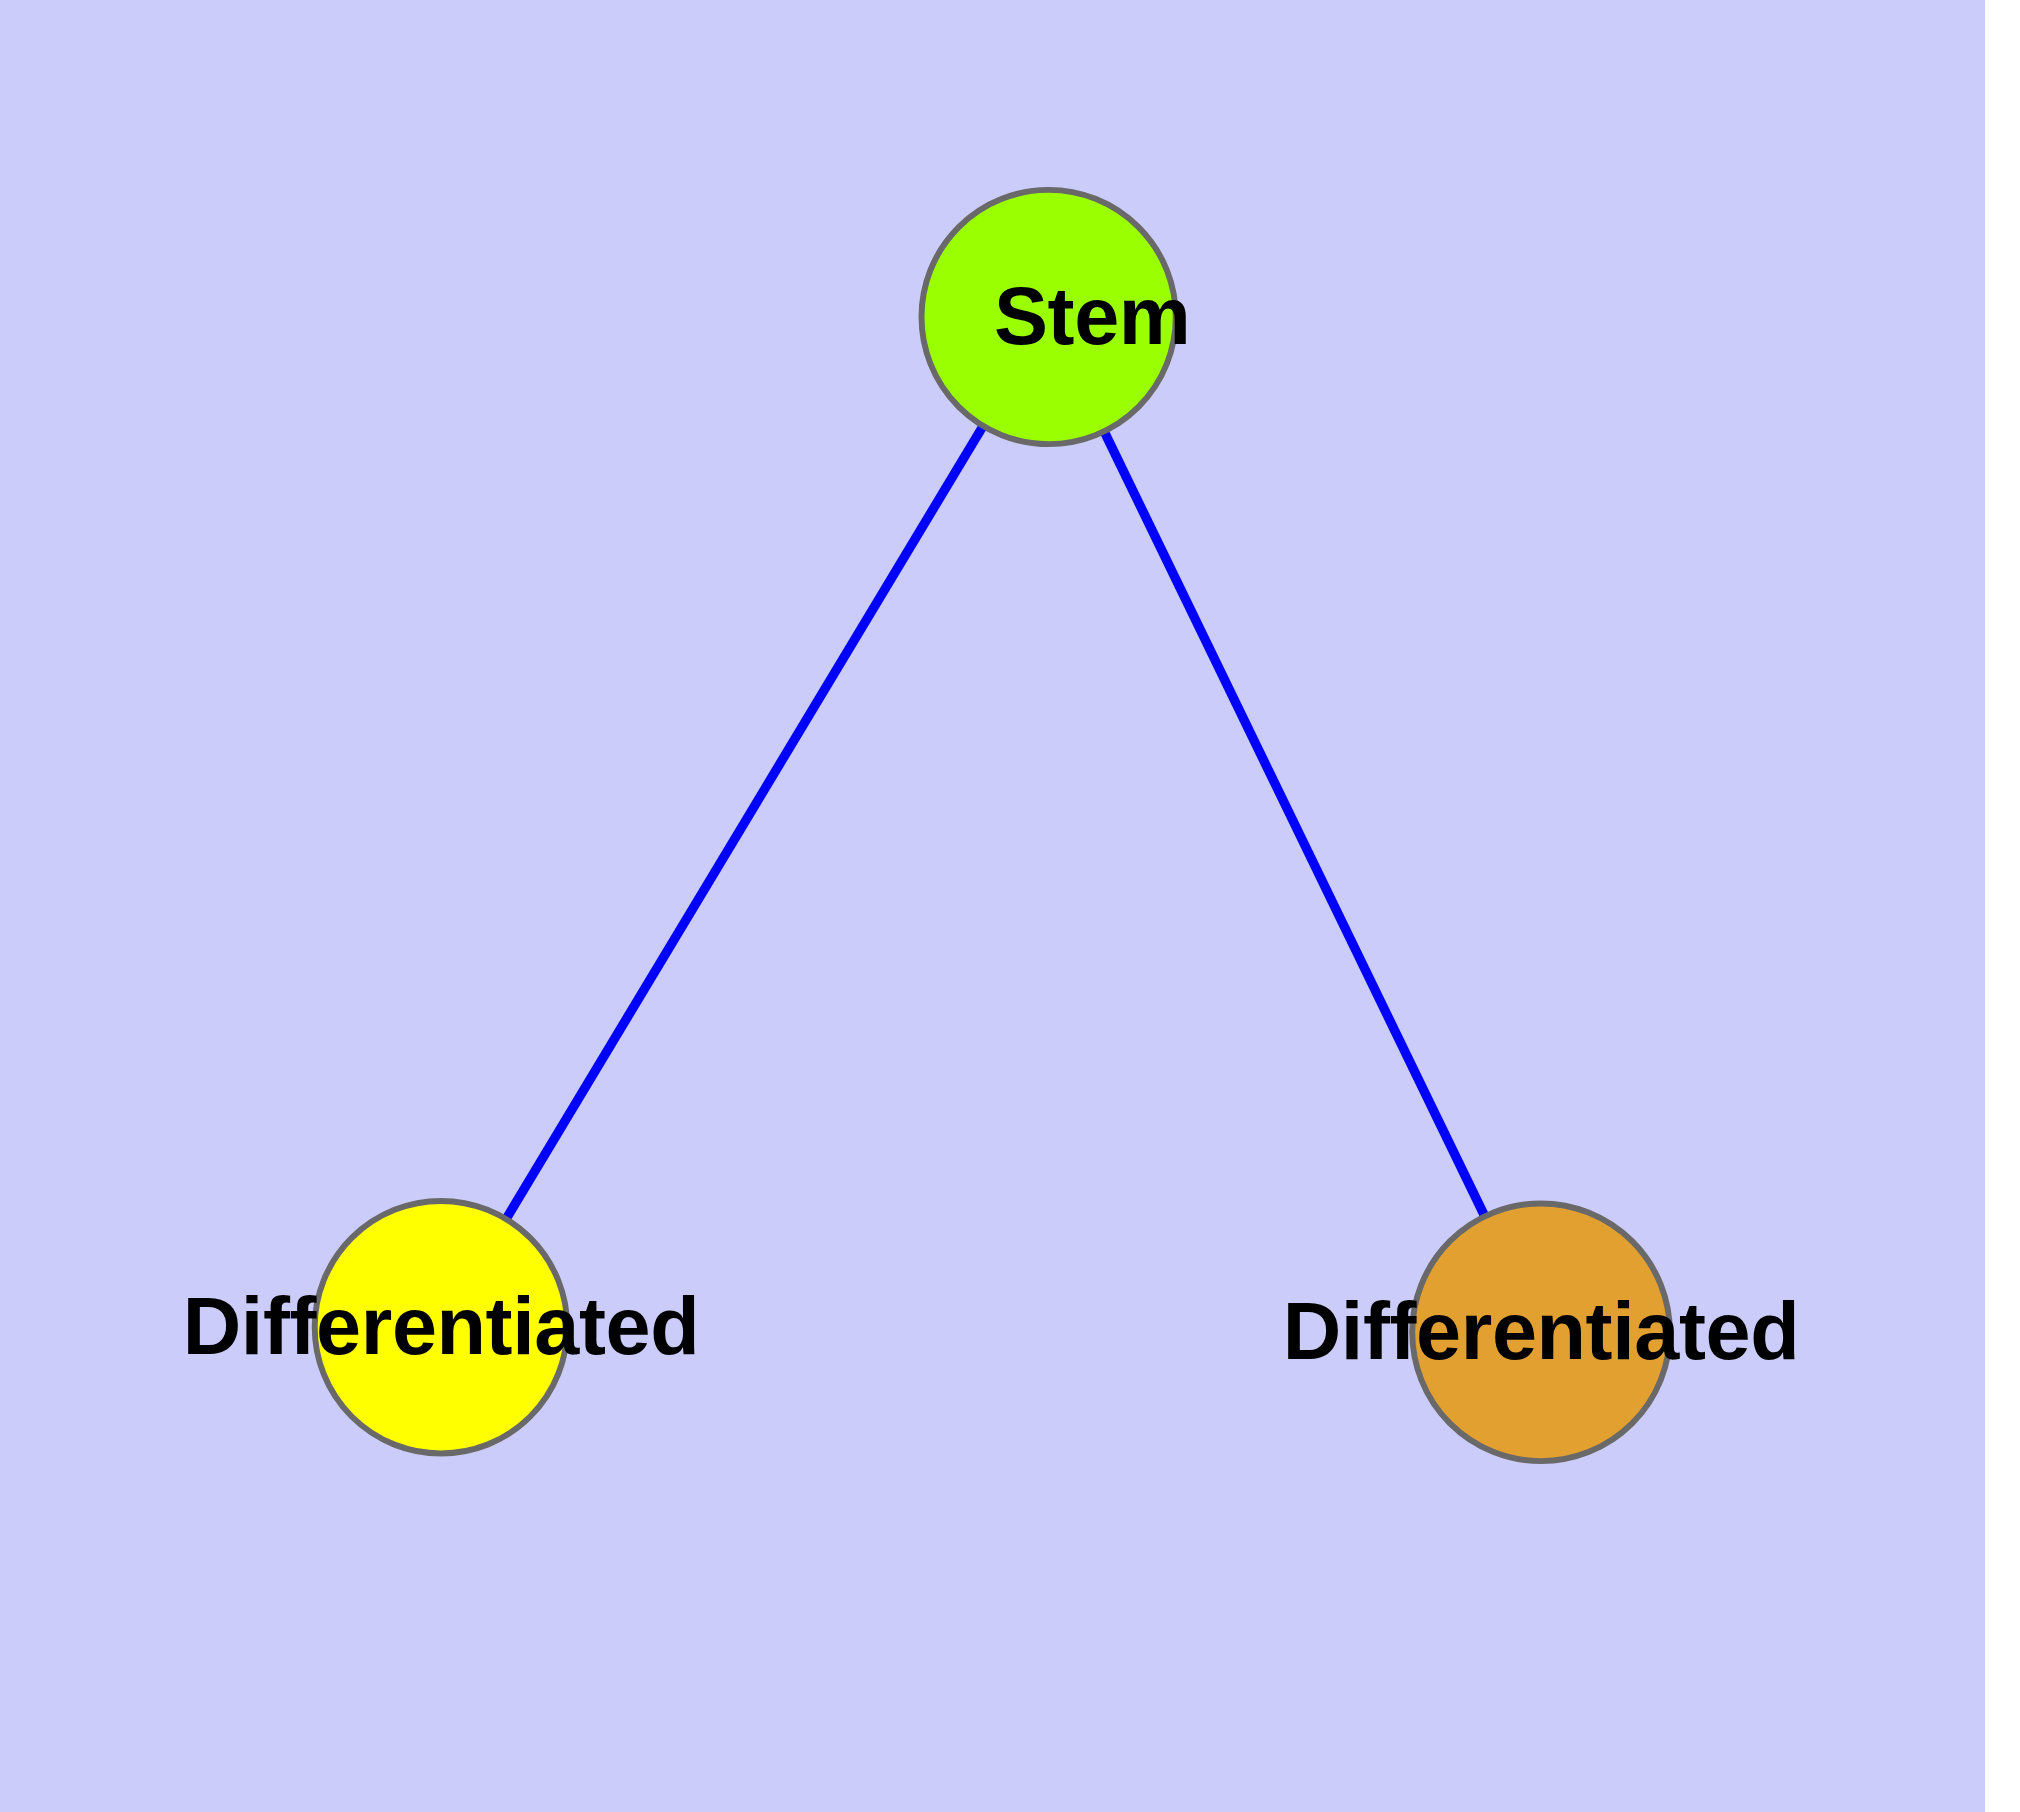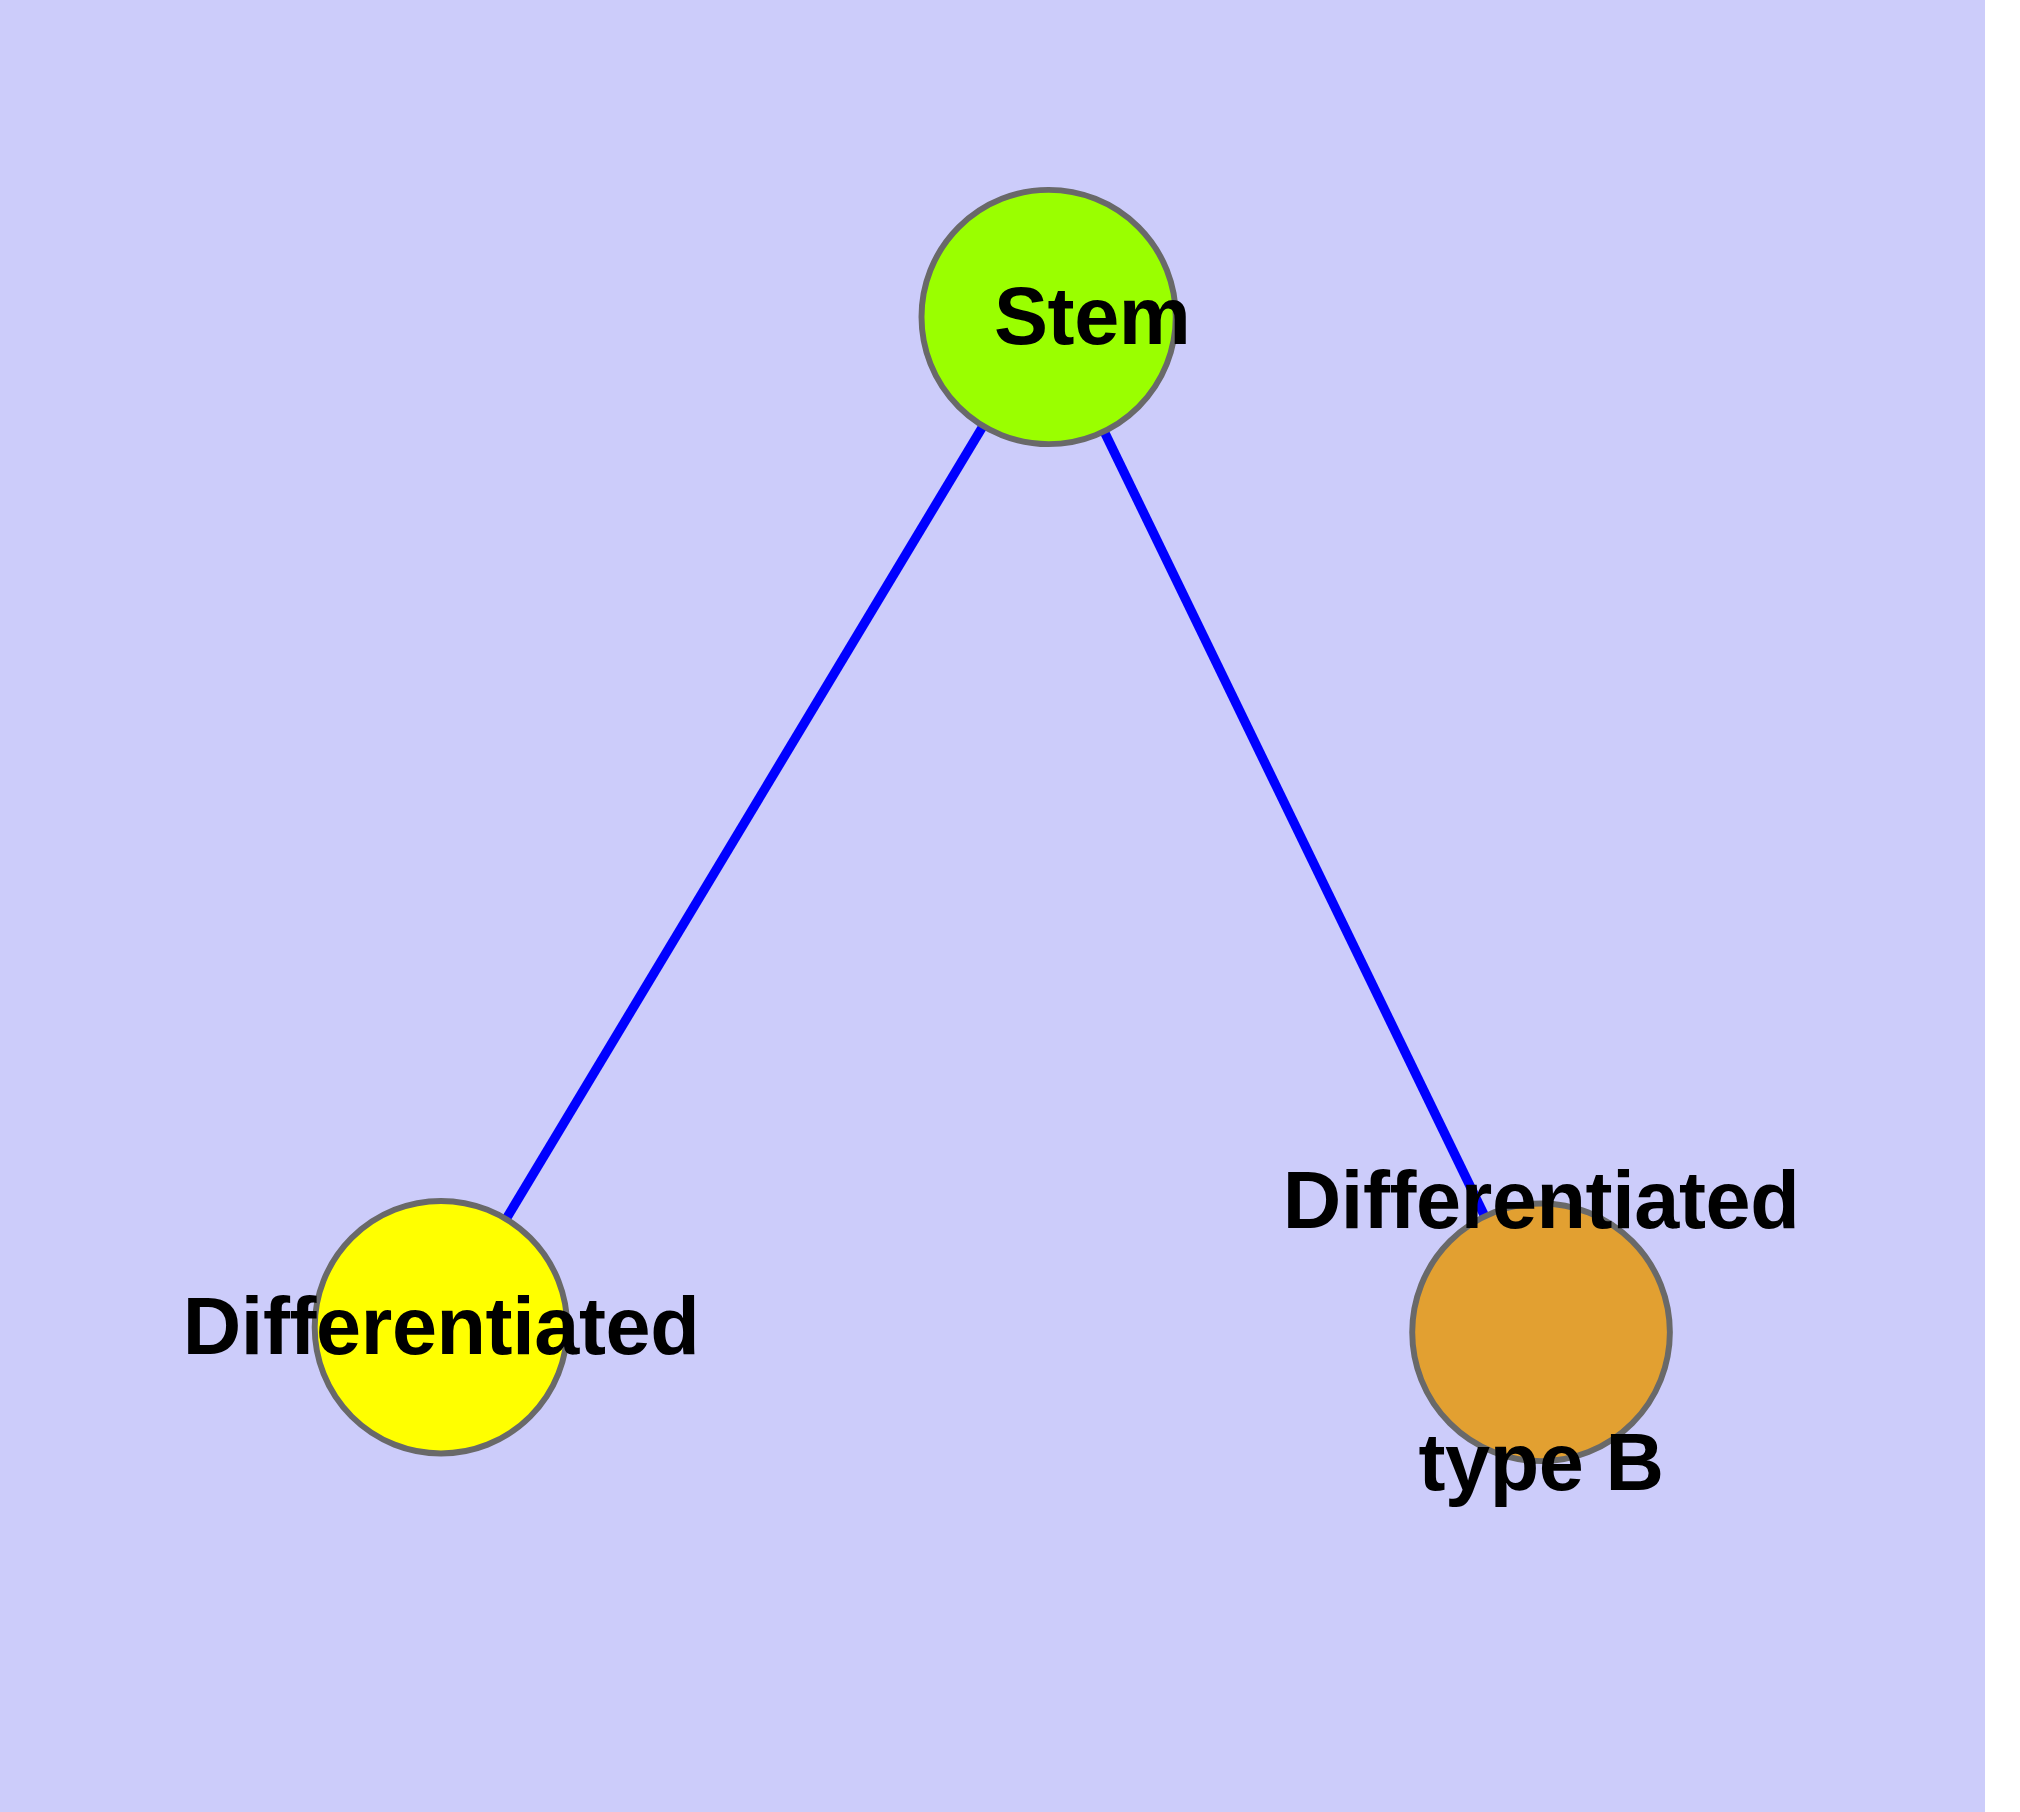--- a/index.html
+++ b/index.html
@@ -68,17 +68,16 @@
   <div class="node-label lbl-stem" id="label-stem" style="left: 1048px; top: 317px; color: rgb(0, 0, 0);">
     <span>Stem</span>
   </div>
 
   <div class="node-label lbl-a" id="label-diff_a" style="left: 441px; top: 1327px; color: rgb(0, 0, 0);">
     <div>Differentiated</div>
   </div>
 
   <div class="node-label lbl-b" id="label-diff_b" style="left: 1541px; top: 1332px; color: rgb(0, 0, 0);">
     <div>Differentiated</div>
-    <div>type B</div>
   </div>
 
 </div>
 
 
 </body></html>

